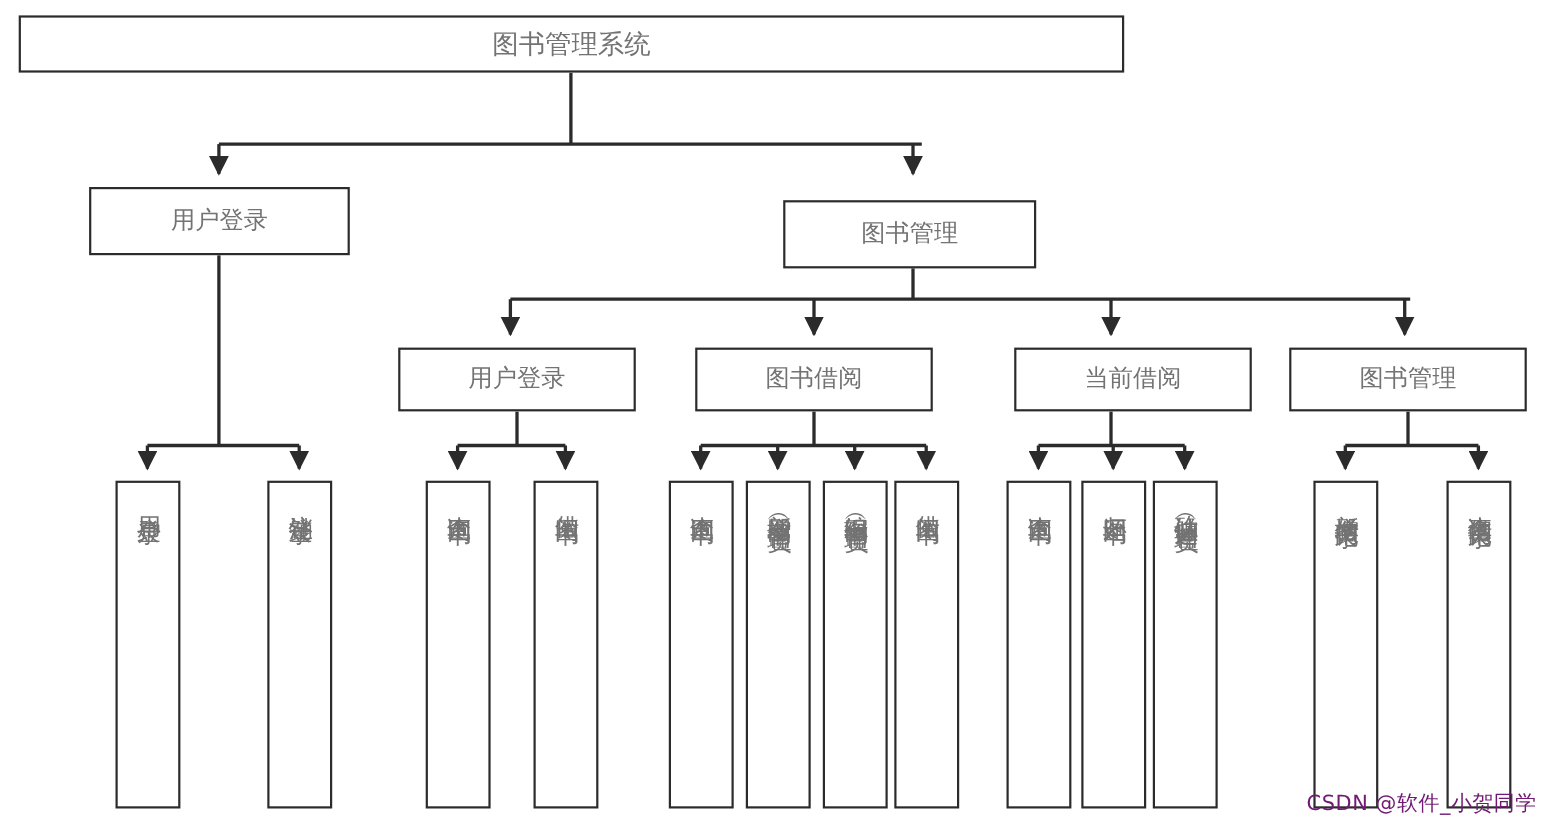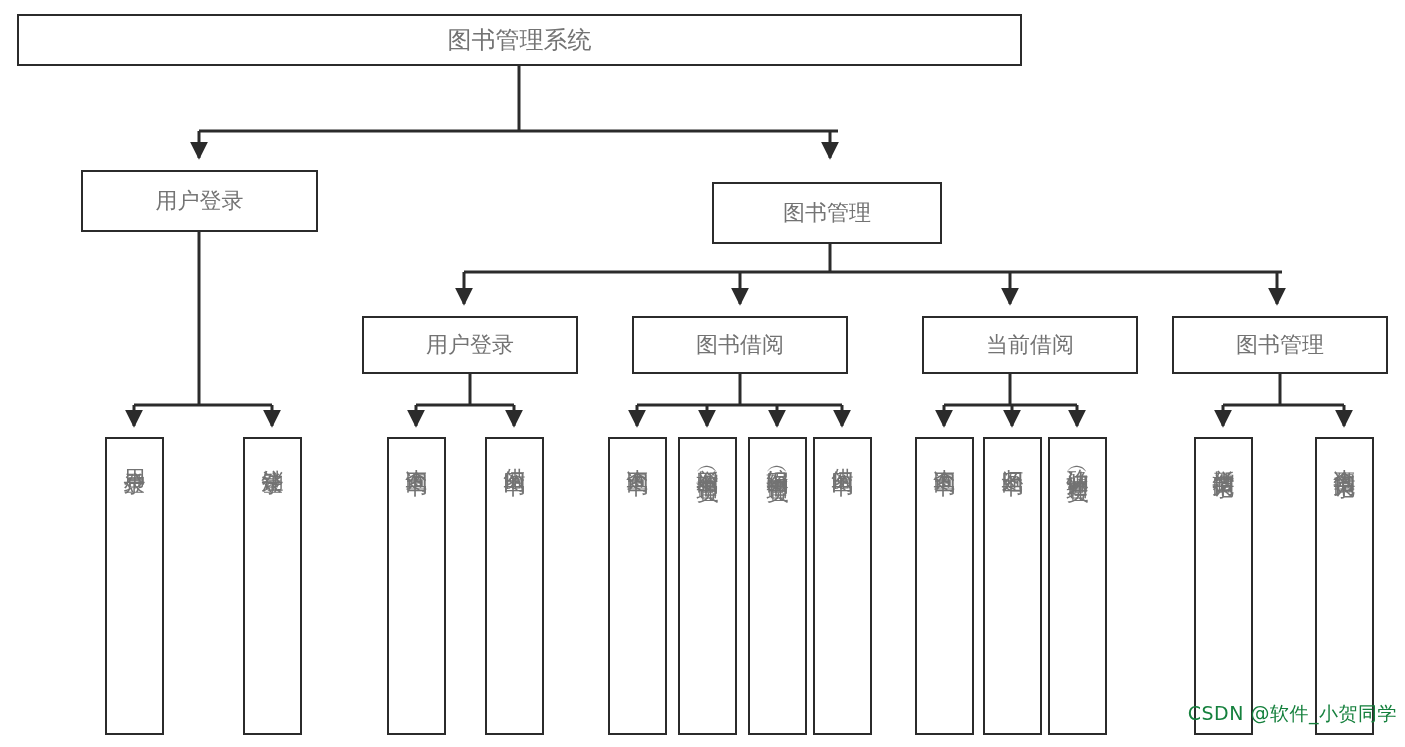--- a/index.html
+++ b/index.html
@@ -57,23 +57,23 @@
   }
   .node.leaf .label {
     writing-mode: vertical-rl;
     text-orientation: upright;
     letter-spacing: 2px;
     line-height: 1.0;
   }
   #watermark {
     position: absolute;
     right: 8px;
-    bottom: 20px;
+    bottom: 4px;
     font-size: 19px;
-    color: #15803d;
+    color: #701a75;
     letter-spacing: 0.5px;
     z-index: 5;
     pointer-events: none;
     white-space: nowrap;
   }
 </style>
 </head>
 <body>
 
 <div id="canvas">

